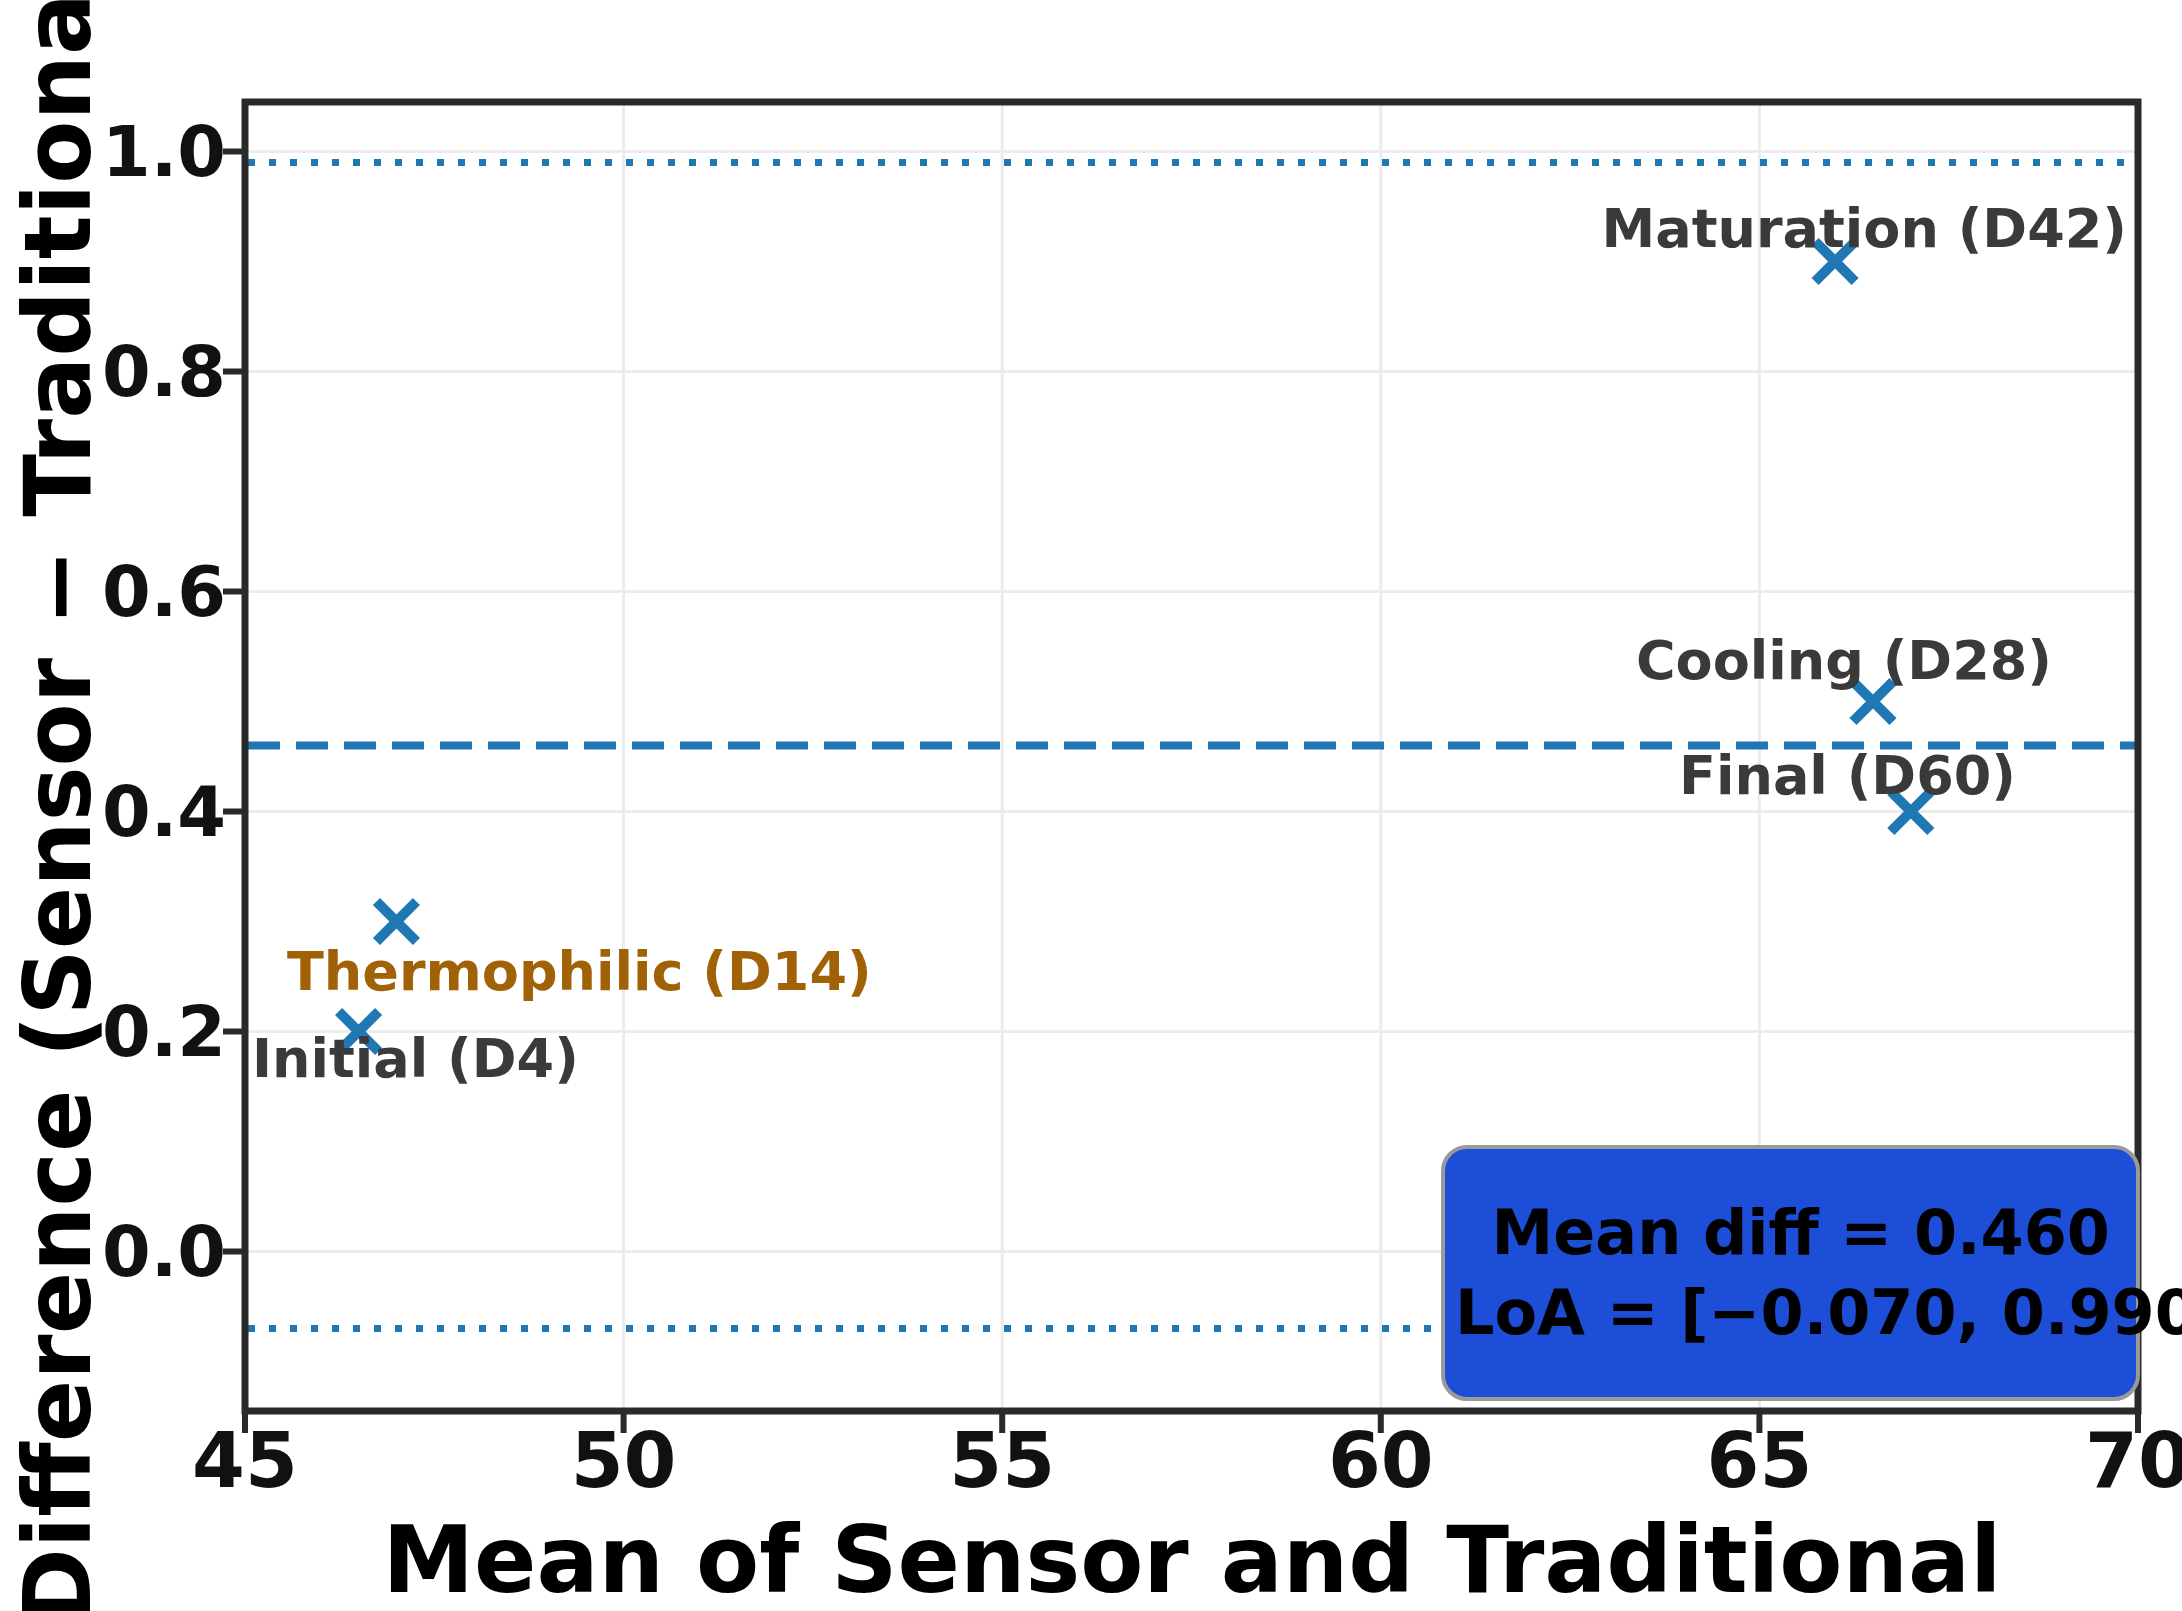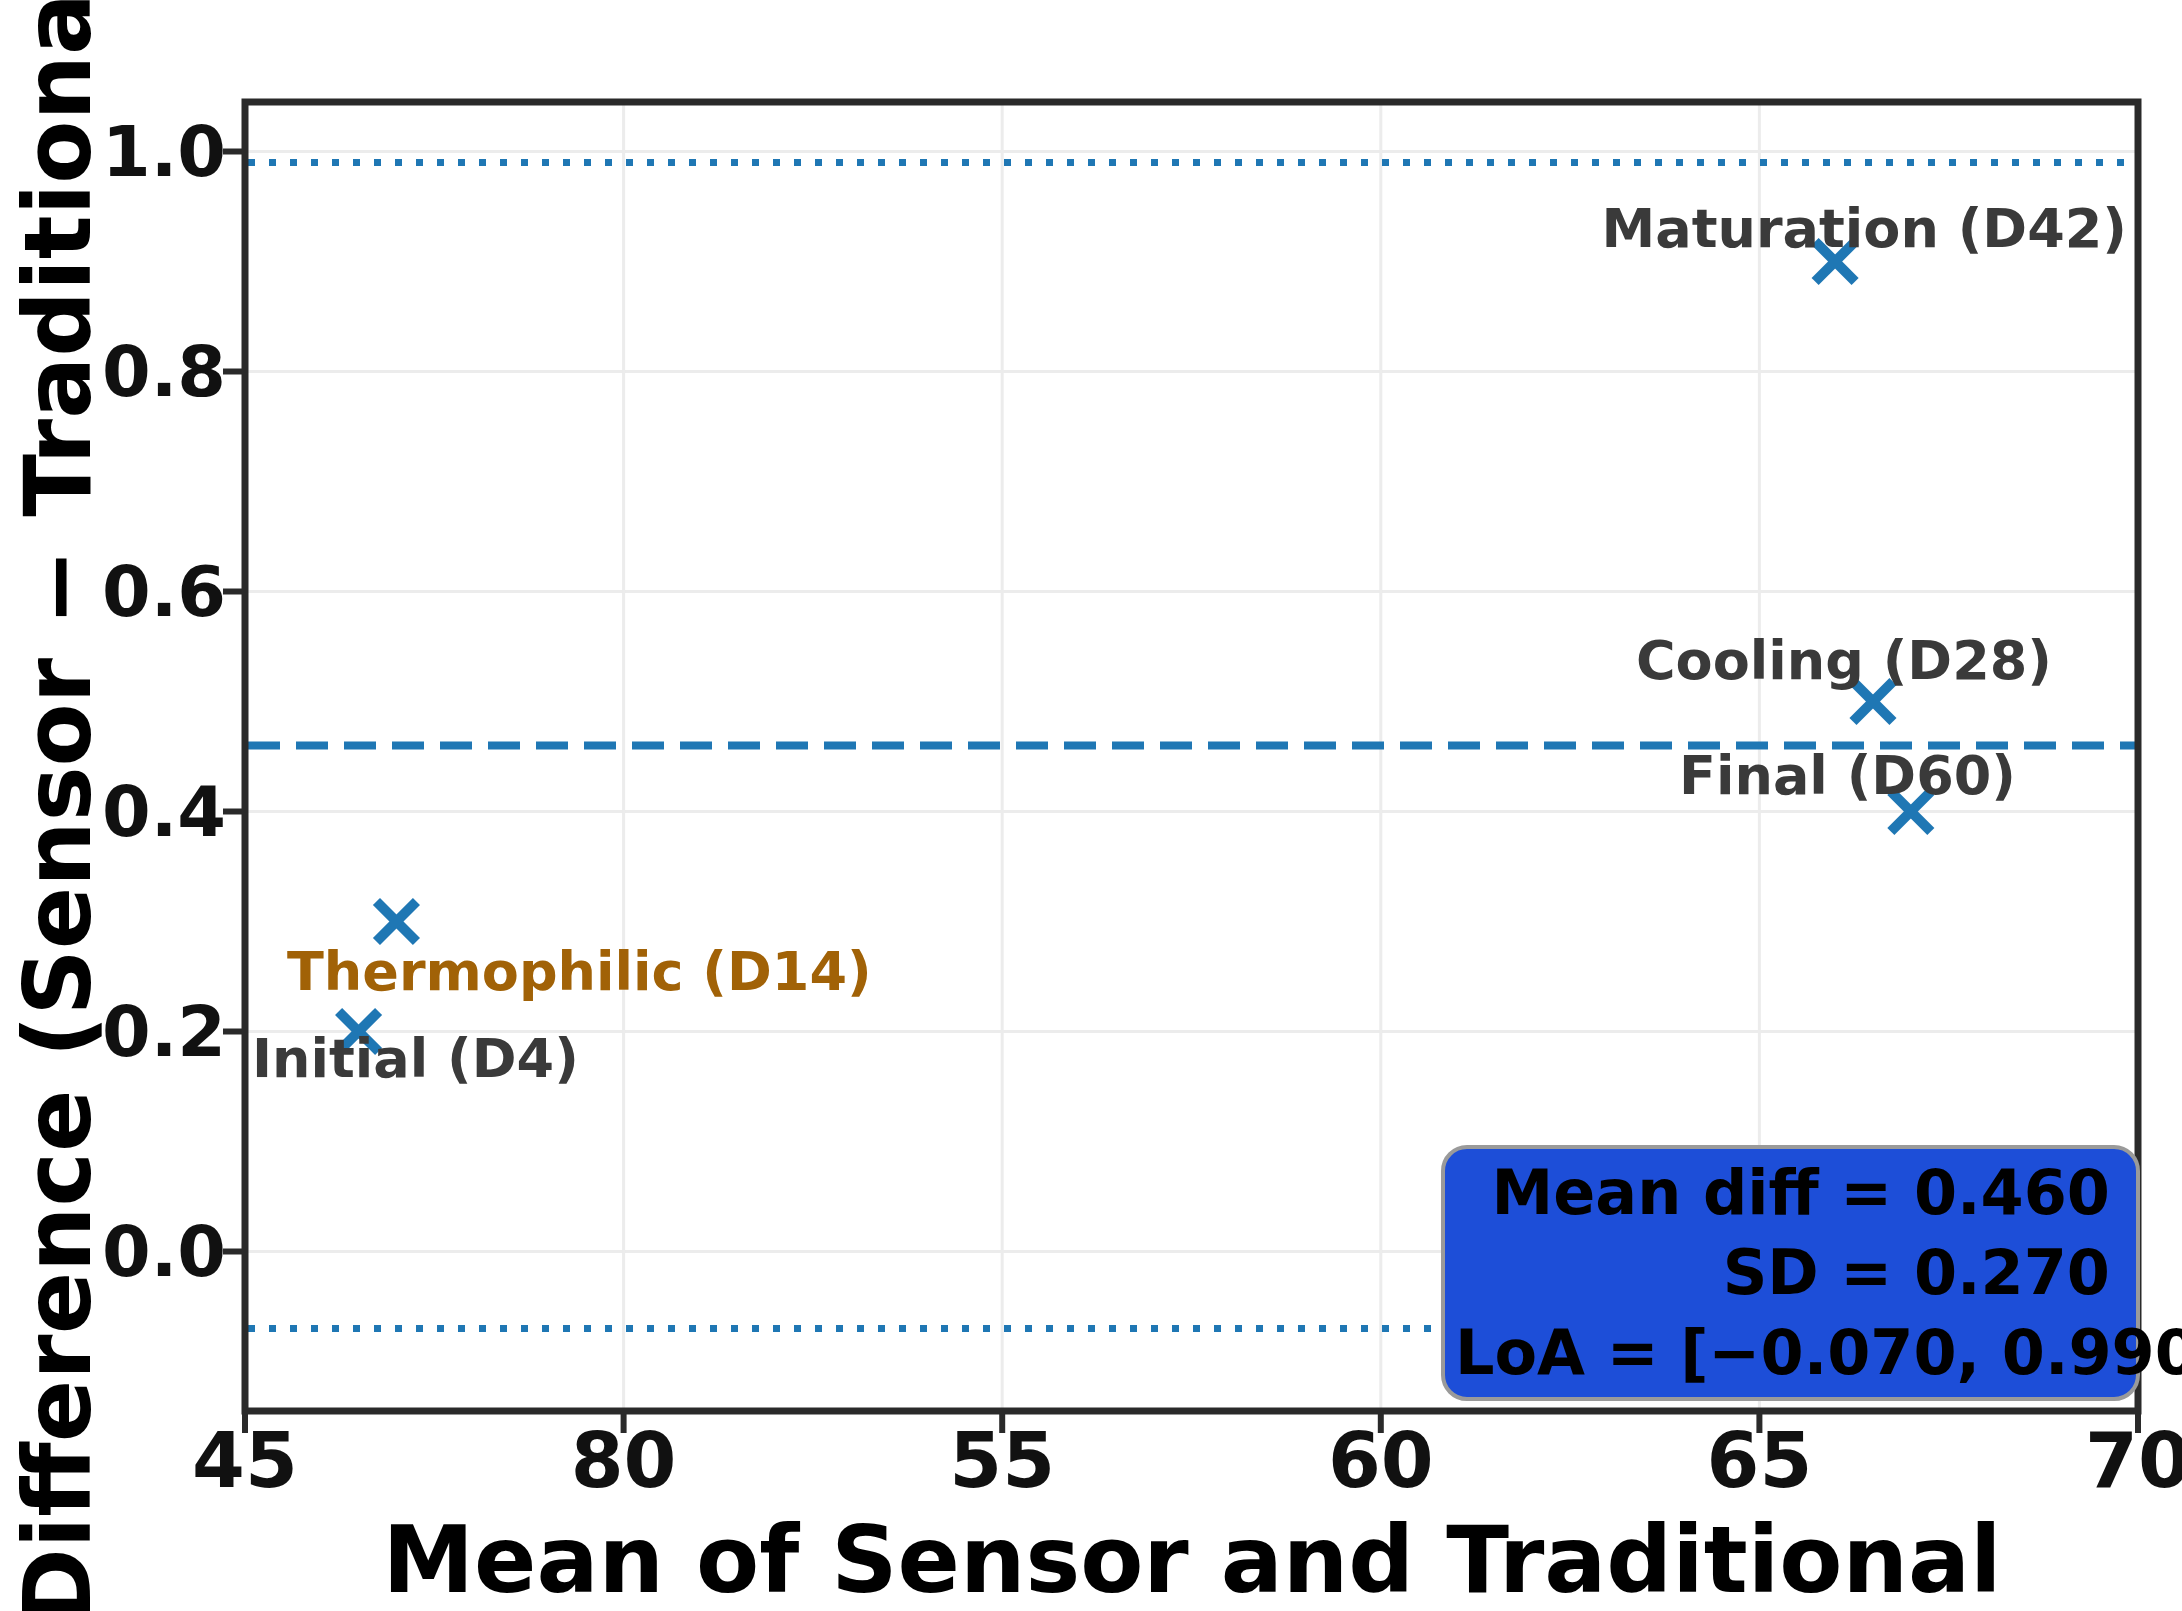--- a/index.html
+++ b/index.html
@@ -100,21 +100,21 @@
       <line x1="223" y1="371.5" x2="245" y2="371.5" stroke="#2a2a2a" stroke-width="6"></line>
       <line x1="223" y1="151.5" x2="245" y2="151.5" stroke="#2a2a2a" stroke-width="6"></line>
     </svg>
 
   <div class="y-axis-label">Difference (Sensor − Traditional)</div>
 
   <div class="x-axis-label">Mean of Sensor and Traditional</div>
 
   <div id="tick-layer">
       <div class="axis-tick-label x-tick-label" style="left: 245px; top: 1460px;">45</div>
-      <div class="axis-tick-label x-tick-label" style="left: 623.6px; top: 1460px;">80</div>
+      <div class="axis-tick-label x-tick-label" style="left: 623.6px; top: 1460px;">50</div>
       <div class="axis-tick-label x-tick-label" style="left: 1002.2px; top: 1460px;">55</div>
       <div class="axis-tick-label x-tick-label" style="left: 1380.8px; top: 1460px;">60</div>
       <div class="axis-tick-label x-tick-label" style="left: 1759.4px; top: 1460px;">65</div>
       <div class="axis-tick-label x-tick-label" style="left: 2138px; top: 1460px;">70</div>
       <div class="axis-tick-label y-tick-label" style="left: 226px; top: 1251.5px;">0.0</div>
       <div class="axis-tick-label y-tick-label" style="left: 226px; top: 1031.5px; text-align: right;">0.2</div>
       <div class="axis-tick-label y-tick-label" style="left: 226px; top: 811.5px;">0.4</div>
       <div class="axis-tick-label y-tick-label" style="left: 226px; top: 591.5px;">0.6</div>
       <div class="axis-tick-label y-tick-label" style="left: 226px; top: 371.5px;">0.8</div>
       <div class="axis-tick-label y-tick-label" style="left: 226px; top: 151.5px;">1.0</div>
@@ -123,17 +123,16 @@
   <div id="point-label-layer">
       <div class="point-label" style="left: 252px; top: 1058px; color: rgb(58, 58, 58);">Initial (D4)</div>
       <div class="point-label" style="left: 287px; top: 971px; color: #a16207;">Thermophilic (D14)</div>
       <div class="point-label ha-right" style="left: 2052px; top: 660px; color: rgb(58, 58, 58);">Cooling (D28)</div>
       <div class="point-label ha-right" style="left: 2127px; top: 228px; color: rgb(58, 58, 58);">Maturation (D42)</div>
       <div class="point-label ha-right" style="left: 2016px; top: 775px; color: rgb(58, 58, 58);">Final (D60)</div>
     </div>
 
   <div class="stats-box">
     <div class="stats-line">Mean diff = 0.460</div>
-    <div class="stats-line">SD = 0.270</div>
     <div class="stats-line">LoA = [−0.070, 0.990]</div>
   </div>
 
 </div>
 
 </body></html>

